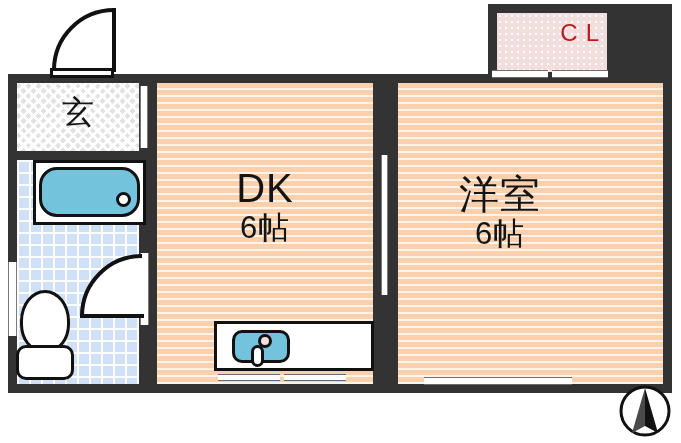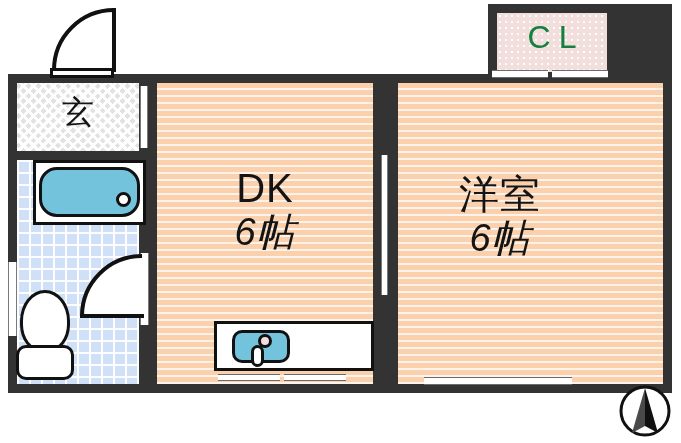--- a/index.html
+++ b/index.html
@@ -72,31 +72,31 @@
   
   .room-label {
     color: #141414;
     text-align: center;
     line-height: 1.12;
     white-space: nowrap;
     letter-spacing: 1px;
     user-select: none;
   }
   .room-label .l1 { display: block; font-size: 40px; }
-  .room-label .l2 { display: block; font-size: 38px; font-style: italic; }
+  .room-label .l2 { display: block; font-size: 31px; }
   .label-genkan {
     font-size: 32px;
     color: #141414;
     text-align: center;
     line-height: 1;
   }
   .label-cl {
-    font-size: 32px;
-    color: #15803d;
-    text-align: center;
+    font-size: 24px;
+    color: #b91c1c;
+    text-align: right;
     line-height: 1;
     letter-spacing: 8px;
     text-indent: 8px;
   }
 
   
   .tub-box {
     background: #ffffff;
     border: 3px solid #111111;
     box-sizing: border-box;

